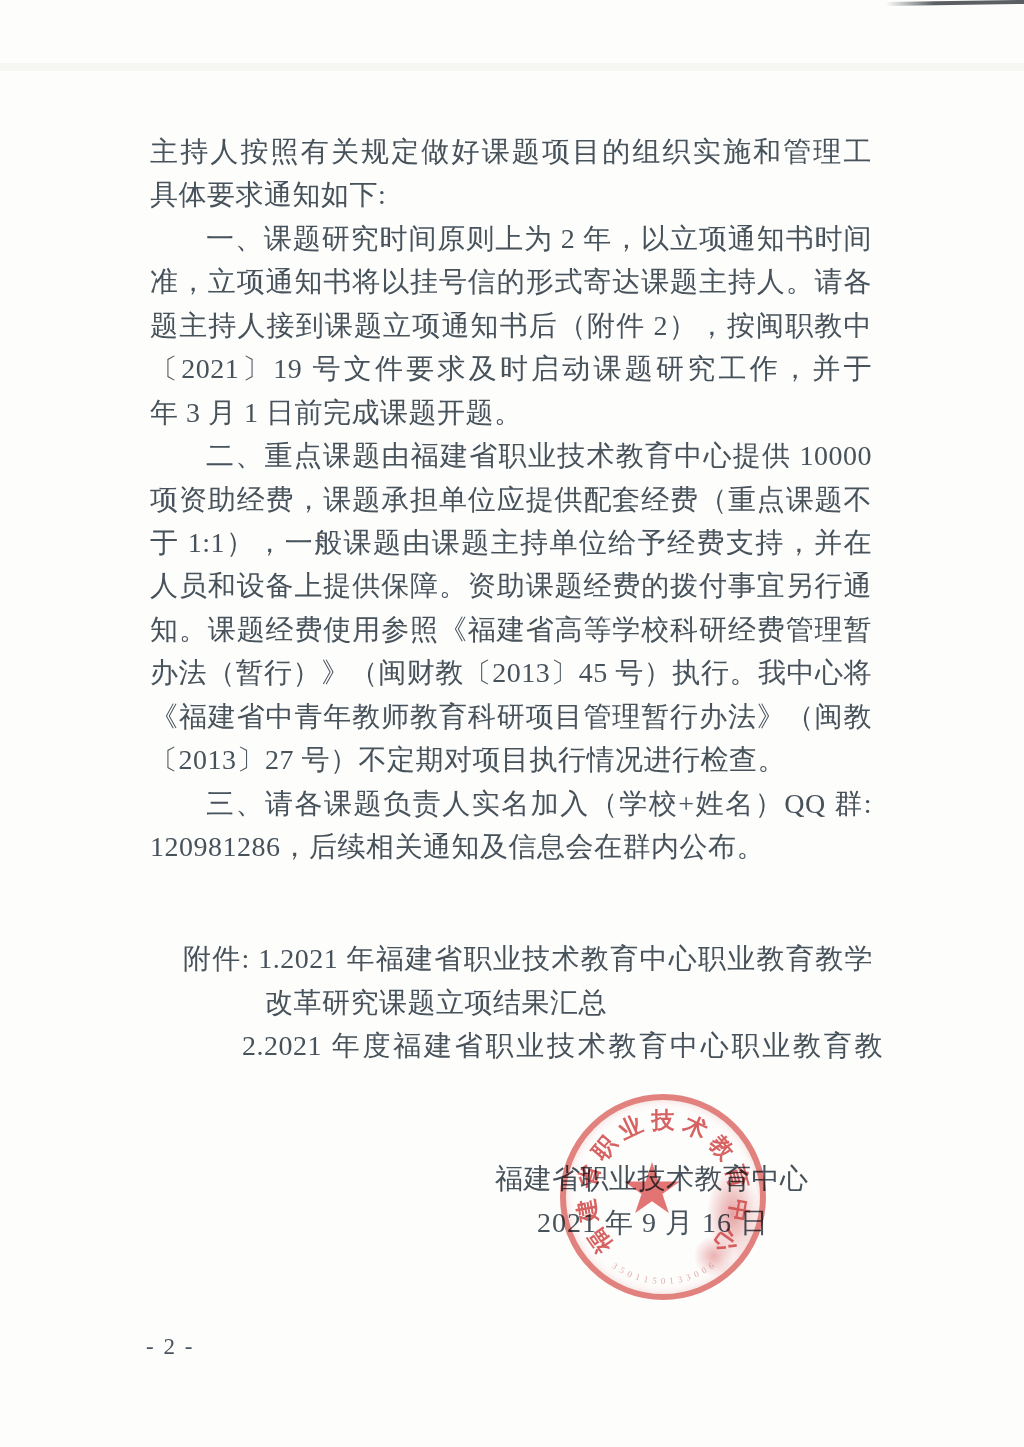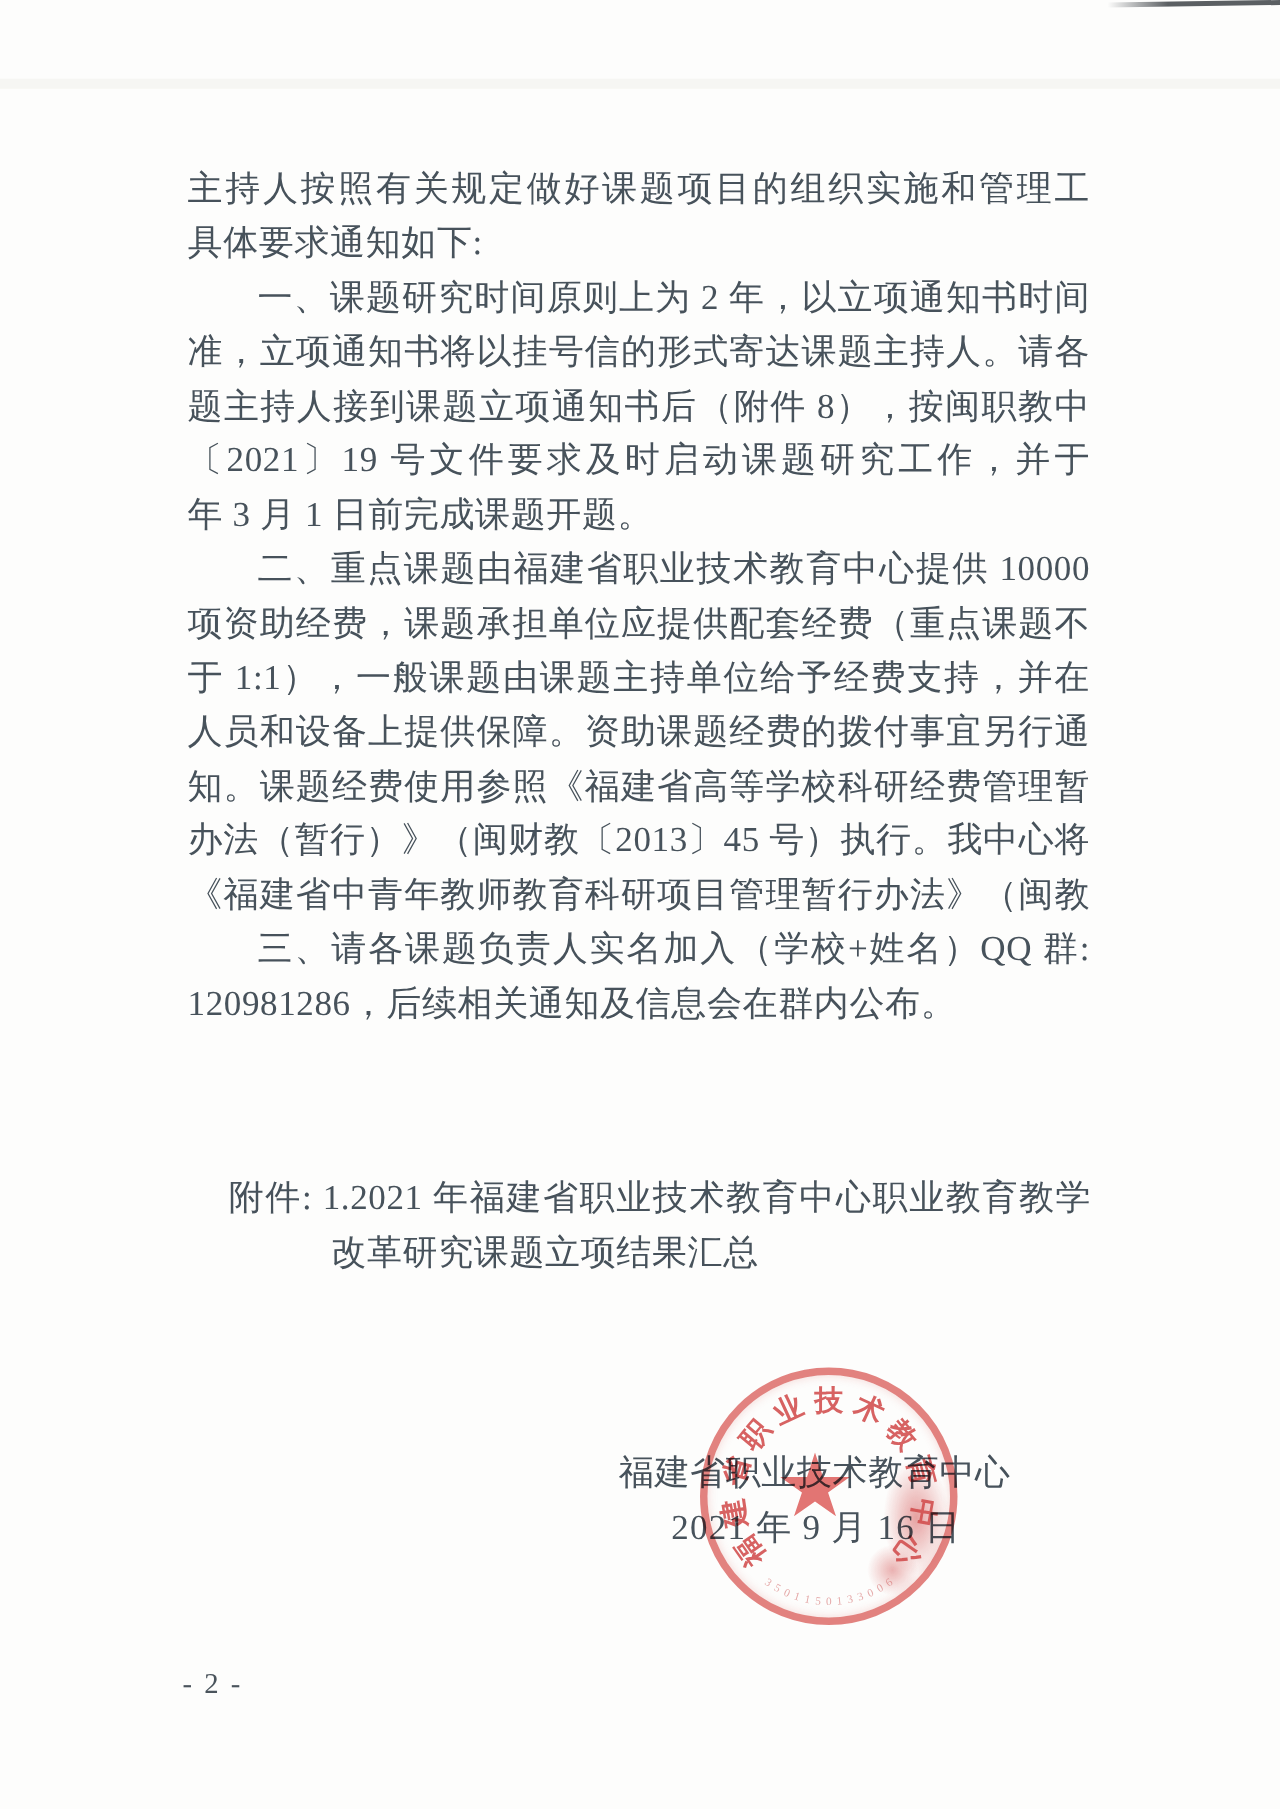--- a/index.html
+++ b/index.html
@@ -99,36 +99,38 @@
 <div class="page">
 
   <div class="scan-edge"></div>
   <div class="scan-band"></div>
 
   <div class="body-block">
     <div class="bline just">主持人按照有关规定做好课题项目的组织实施和管理工作。</div>
     <div class="bline">具体要求通知如下:</div>
     <div class="bline just ind">一、课题研究时间原则上为 2 年，以立项通知书时间为</div>
     <div class="bline just">准，立项通知书将以挂号信的形式寄达课题主持人。请各课</div>
-    <div class="bline just">题主持人接到课题立项通知书后（附件 8），按闽职教中</div>
+    <div class="bline just">题主持人接到课题立项通知书后（附件 2），按闽职教中</div>
     <div class="bline just">〔2021〕19 号文件要求及时启动课题研究工作，并于 2022</div>
     <div class="bline">年 3 月 1 日前完成课题开题。</div>
     <div class="bline just ind">二、重点课题由福建省职业技术教育中心提供 10000 元/</div>
     <div class="bline just">项资助经费，课题承担单位应提供配套经费（重点课题不少</div>
     <div class="bline just">于 1:1），一般课题由课题主持单位给予经费支持，并在时间、</div>
     <div class="bline just">人员和设备上提供保障。资助课题经费的拨付事宜另行通</div>
     <div class="bline just">知。课题经费使用参照《福建省高等学校科研经费管理暂行</div>
     <div class="bline just">办法（暂行）》（闽财教〔2013〕45 号）执行。我中心将按照</div>
     <div class="bline just">《福建省中青年教师教育科研项目管理暂行办法》（闽教综</div>
+    <div class="bline">〔2013〕27 号）不定期对项目执行情况进行检查。</div>
     <div class="bline just ind">三、请各课题负责人实名加入（学校+姓名）QQ 群:</div>
     <div class="bline">120981286，后续相关通知及信息会在群内公布。</div>
   </div>
 
   <div class="att-line att-0 just">附件: 1.2021 年福建省职业技术教育中心职业教育教学</div>
   <div class="att-line att-1">改革研究课题立项结果汇总</div>
+  <div class="att-line att-2 just">2.2021 年度福建省职业技术教育中心职业教育教</div>
 
   <div class="sig-org">福建省职业技术教育中心</div>
   <div class="sig-date">2021 年 9 月 16 日</div>
 
   <div class="seal">
     <div class="seal-ring"></div>
     <div class="seal-blotch"></div>
     <div class="seal-blotch2"></div>
     <div class="seal-star"></div>
     <div class="seal-arc" id="seal-arc">

